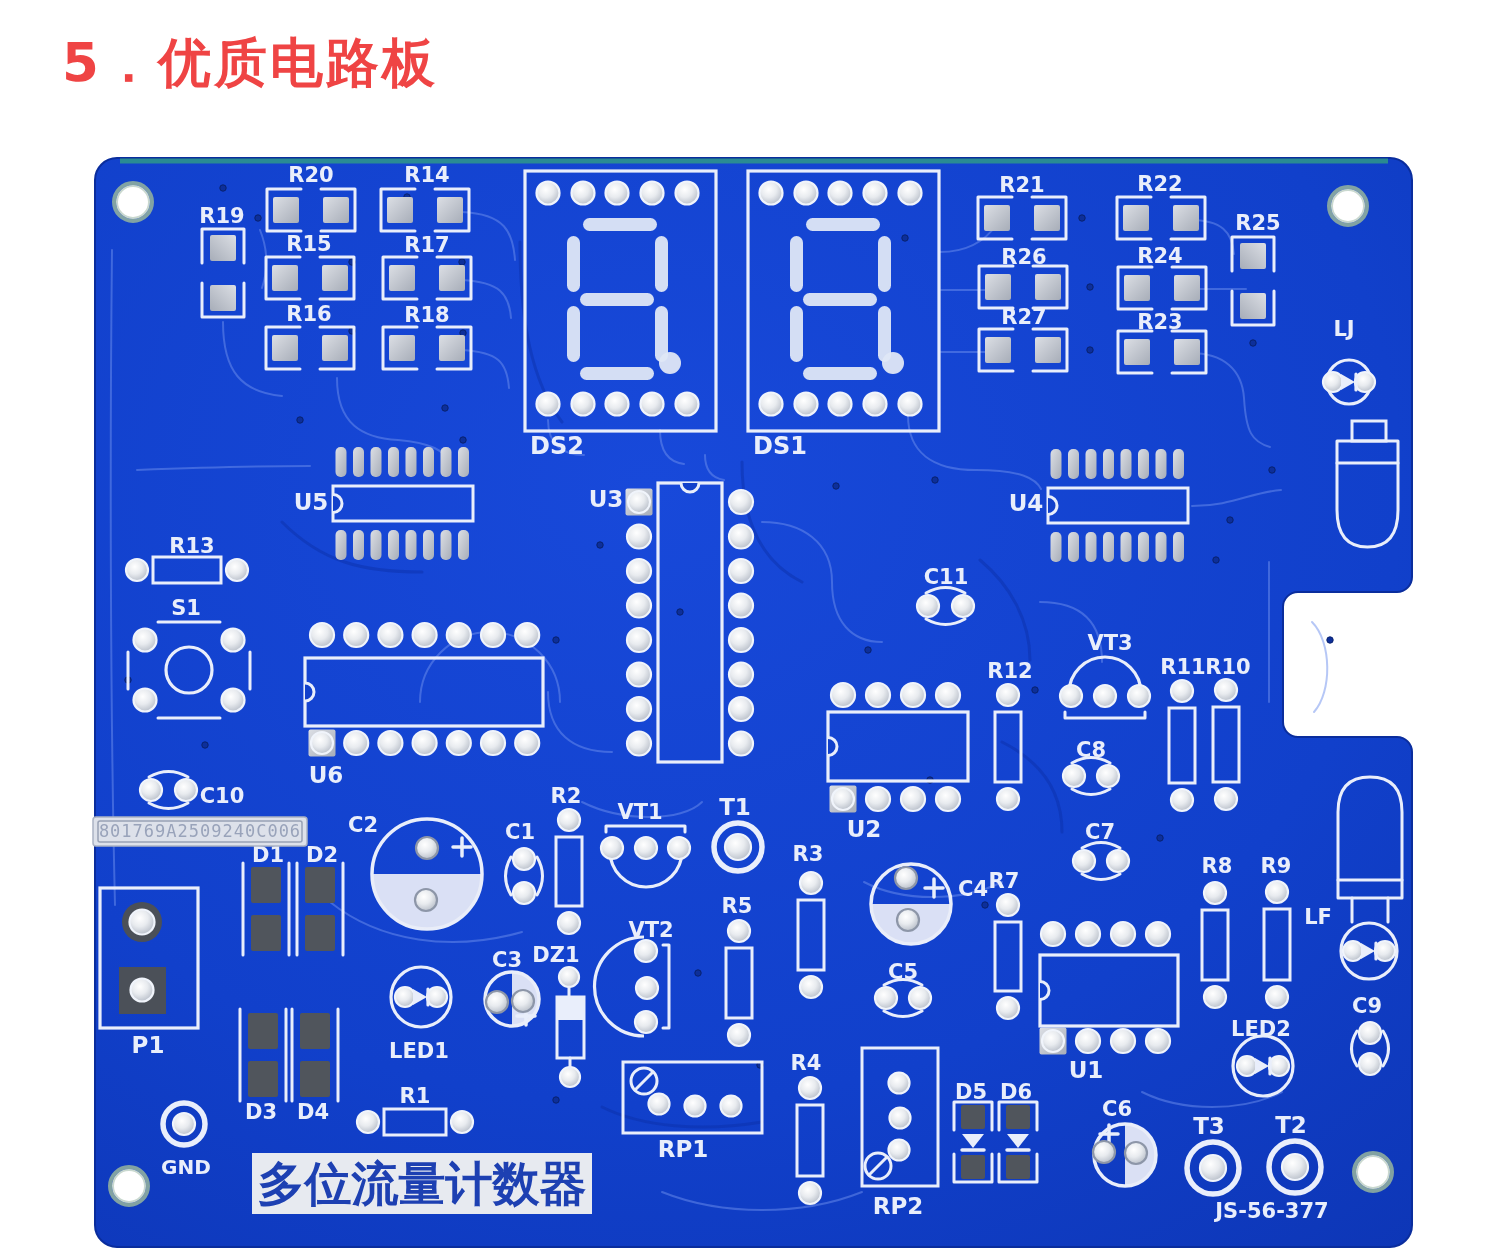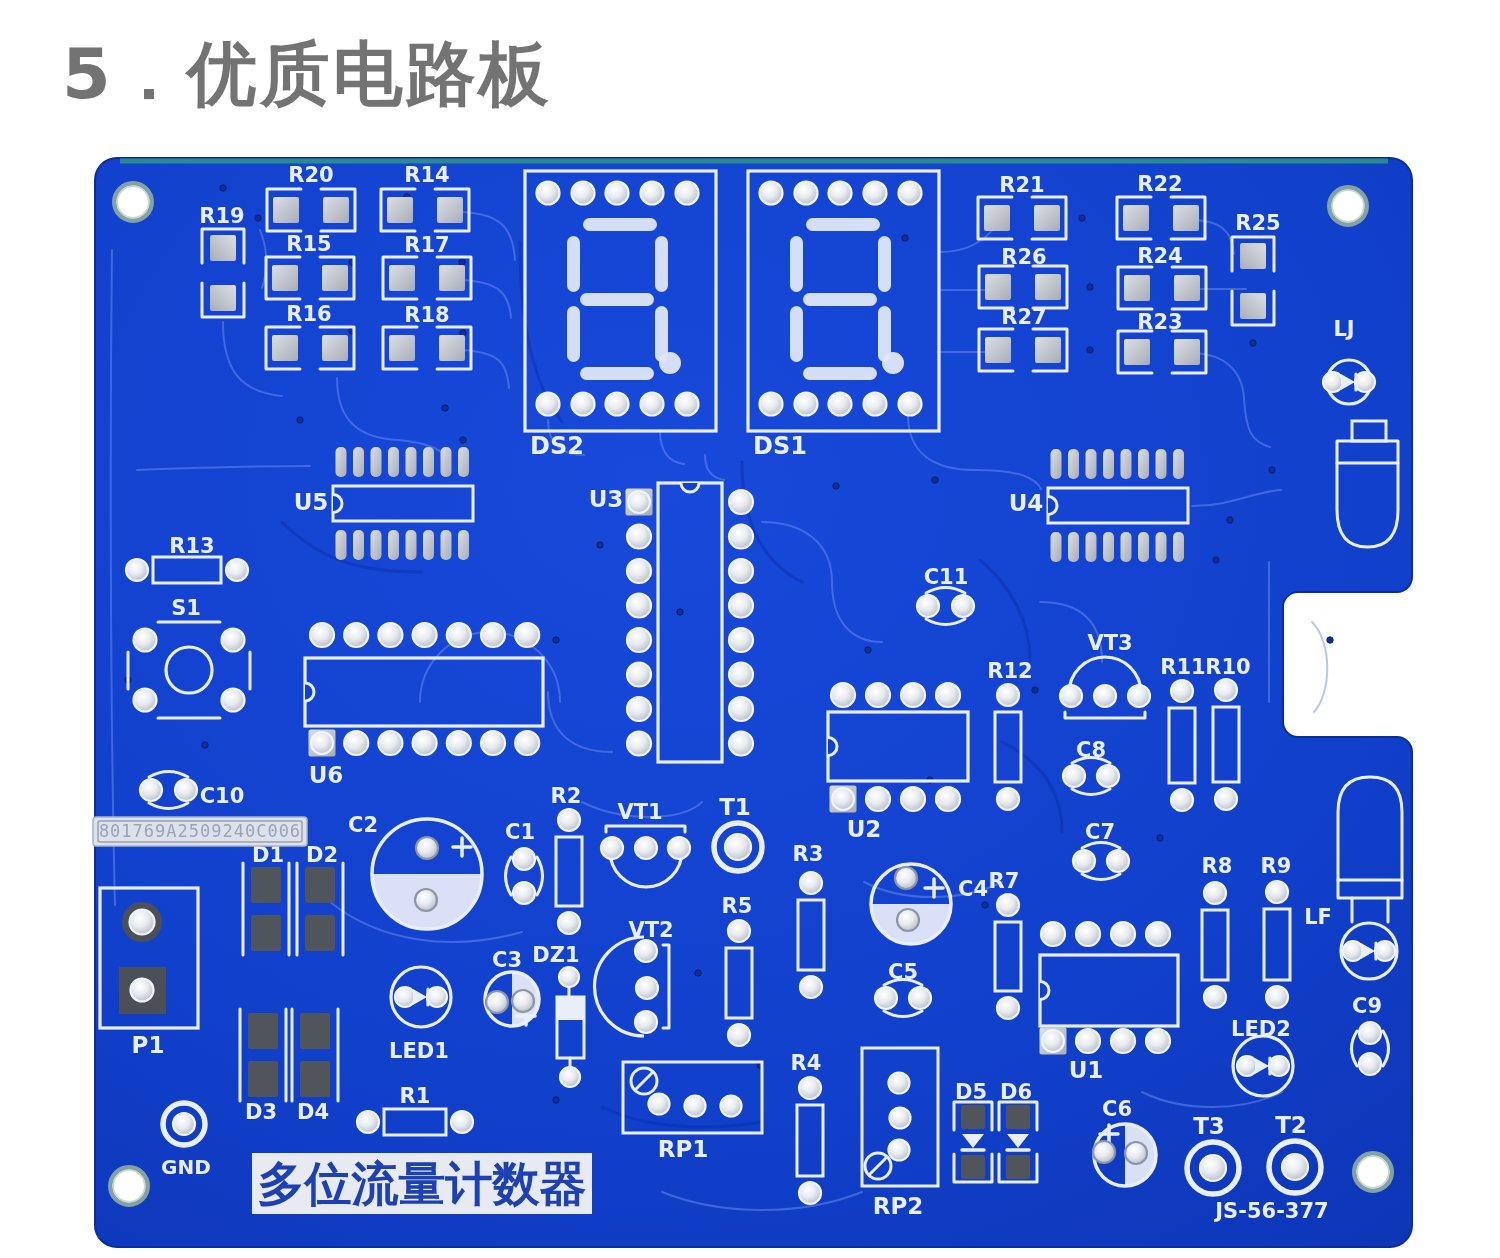--- a/index.html
+++ b/index.html
@@ -1,18 +1,18 @@
 <!DOCTYPE html>
 <html><head>
 <meta charset="utf-8">
 <style>
   html,body{margin:0;padding:0;background:#ffffff;}
   #stage{position:relative;width:1500px;height:1258px;background:#ffffff;overflow:hidden;
          font-family:"DejaVu Sans","Liberation Sans",sans-serif;}
-  #page-title{position:absolute;left:62px;top:28px;font-size:70px;font-weight:700;color:#737373;
+  #page-title{position:absolute;left:62px;top:28px;font-size:53px;font-weight:700;color:#ef4444;
               letter-spacing:3px;font-family:"DejaVu Sans","Liberation Sans",sans-serif;text-align:right;}
   svg{position:absolute;left:0;top:0;}
   .silk-label{font-family:"DejaVu Sans","Liberation Sans",sans-serif;font-weight:700;fill:#e9eefb;}
   .serial-text{font-family:"DejaVu Sans Mono","Liberation Mono",monospace;fill:#99a3ba;letter-spacing:1px;}
   .product-text{font-family:"DejaVu Sans","Liberation Sans",sans-serif;font-weight:700;fill:#1d40b2;}
 </style>
 </head>
 <body>
 
 <div id="stage">

